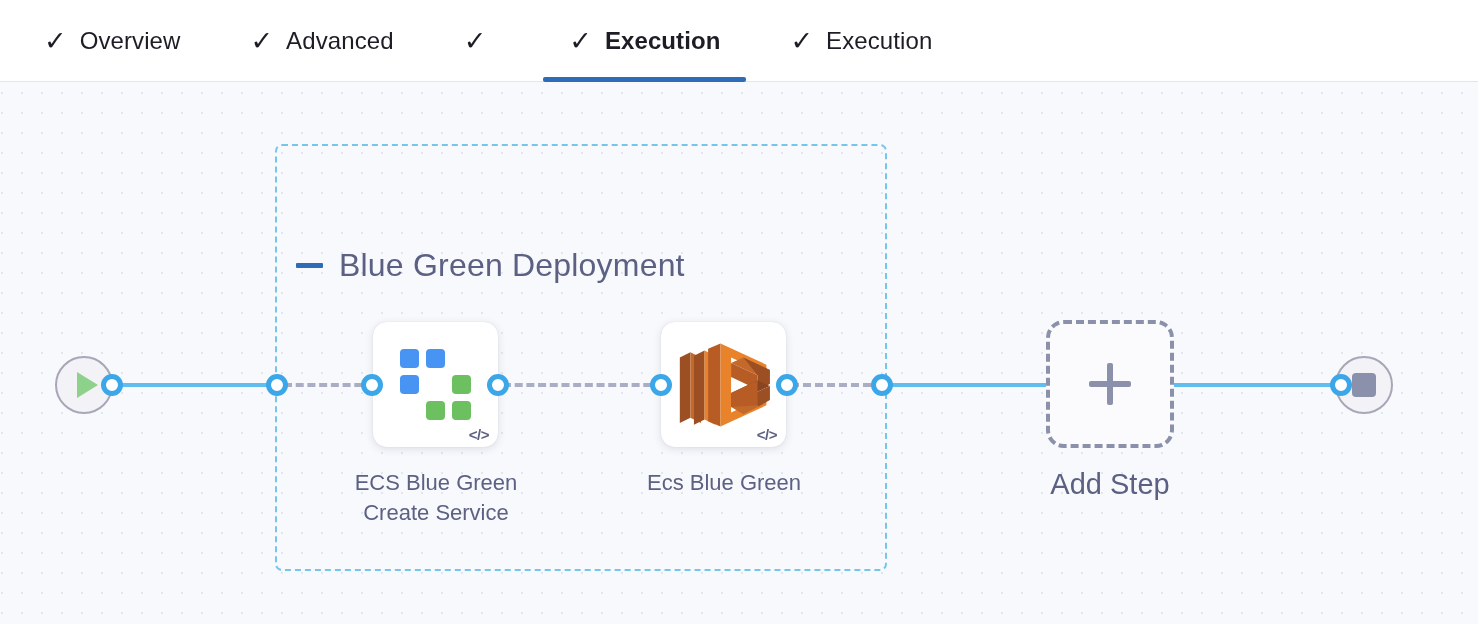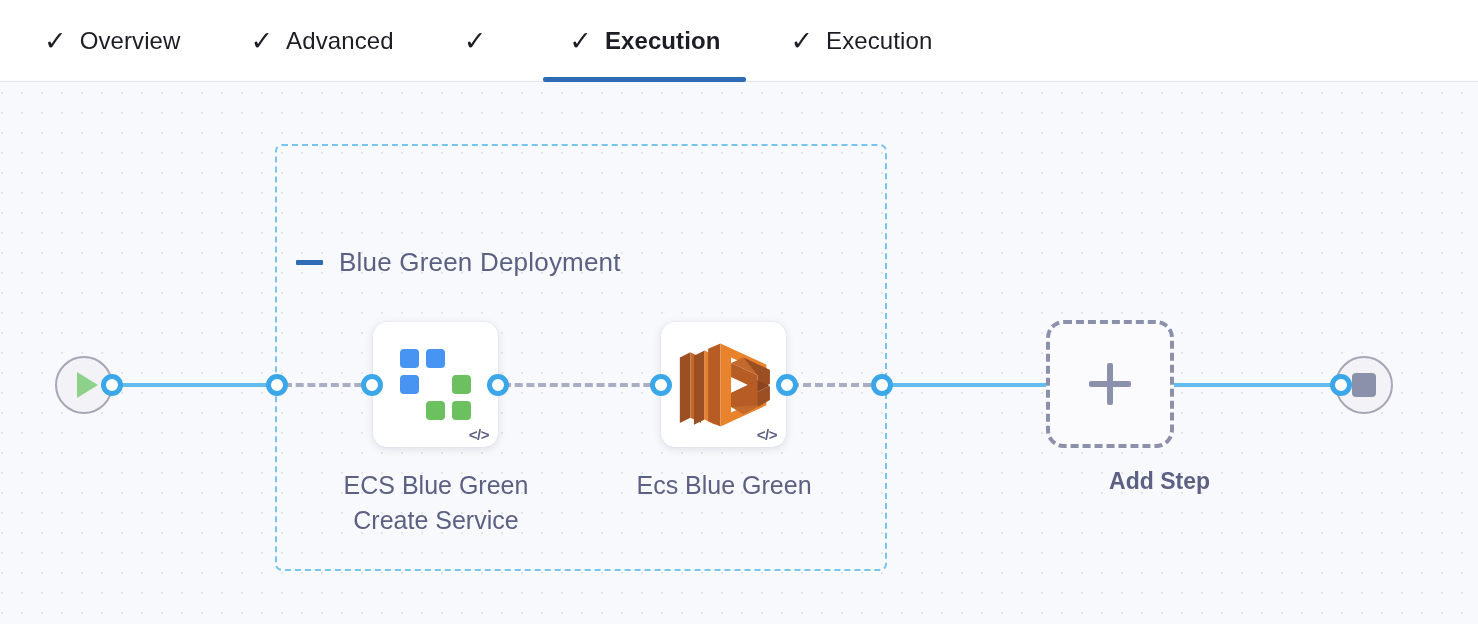--- a/index.html
+++ b/index.html
@@ -106,21 +106,21 @@
     cursor: pointer;
   }
   .group-collapse {
     width: 27px;
     height: 5px;
     background: #2e6cb8;
     border-radius: 1px;
     margin-right: 16px;
   }
   .group-title {
-    font-size: 26px;
+    font-size: 32px;
     color: #5c6184;
     letter-spacing: 0.2px;
   }
 
   
   .edge {
     position: absolute;
     height: 4px;
     top: 301px;
   }
@@ -203,21 +203,21 @@
     font-family: "Liberation Sans", sans-serif;
     font-weight: bold;
     letter-spacing: -0.5px;
   }
   .node-label {
     position: absolute;
     top: 146px;
     left: -37px;
     width: 200px;
     text-align: center;
-    font-size: 25px;
+    font-size: 22px;
     line-height: 1.38;
     color: #5c6184;
   }
 
   
   .ecs-grid {
     display: grid;
     grid-template-columns: repeat(3, 19px);
     grid-template-rows: repeat(3, 19px);
     gap: 7px;
@@ -258,24 +258,23 @@
     background: #8b90ab;
     border-radius: 2px;
   }
   .plus::before { left: 0; top: 18px; width: 42px; height: 6px; }
   .plus::after  { top: 0; left: 18px; width: 6px; height: 42px; }
   .addstep-label {
     position: absolute;
     left: 1010px;
     top: 386px;
     width: 200px;
-    text-align: right;
-    font-size: 23px;
+    text-align: center;
+    font-size: 29px;
     color: #5c6184;
-    font-weight: bold;
   }
 </style>
 </head>
 <body>
 
 <div id="app">
 
   <div class="tabbar">
     <div class="tabs">
 

